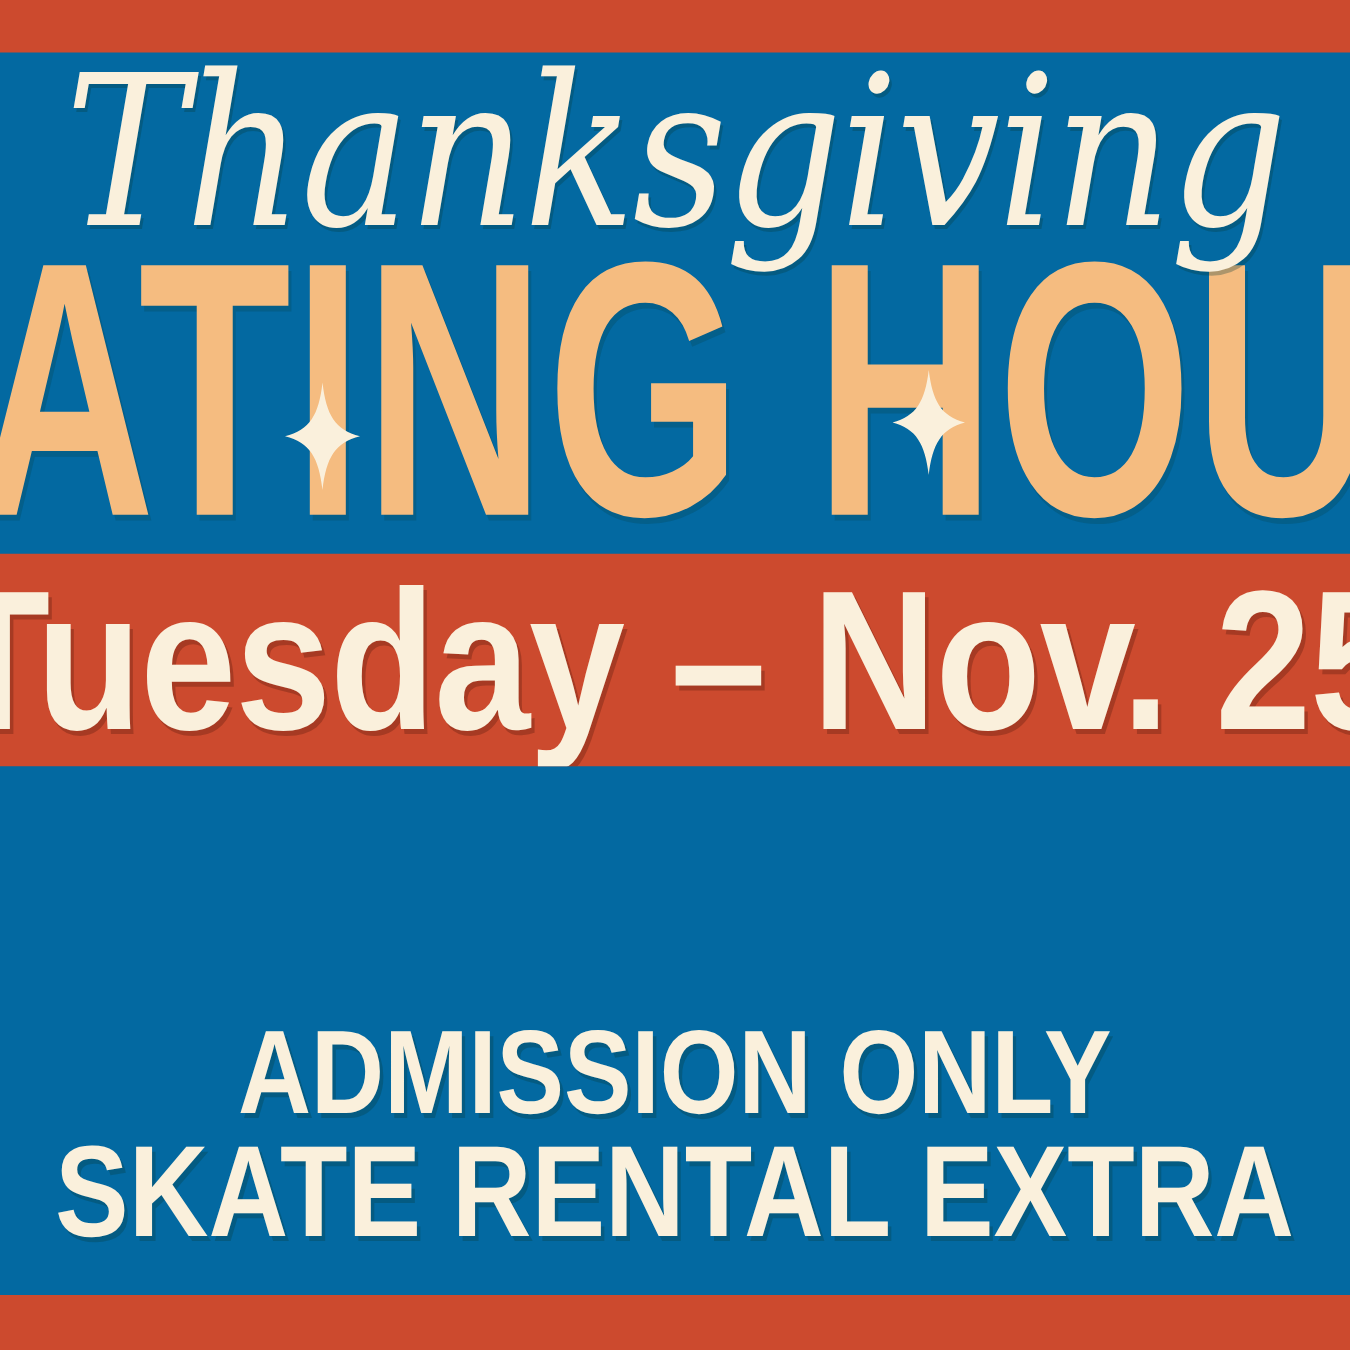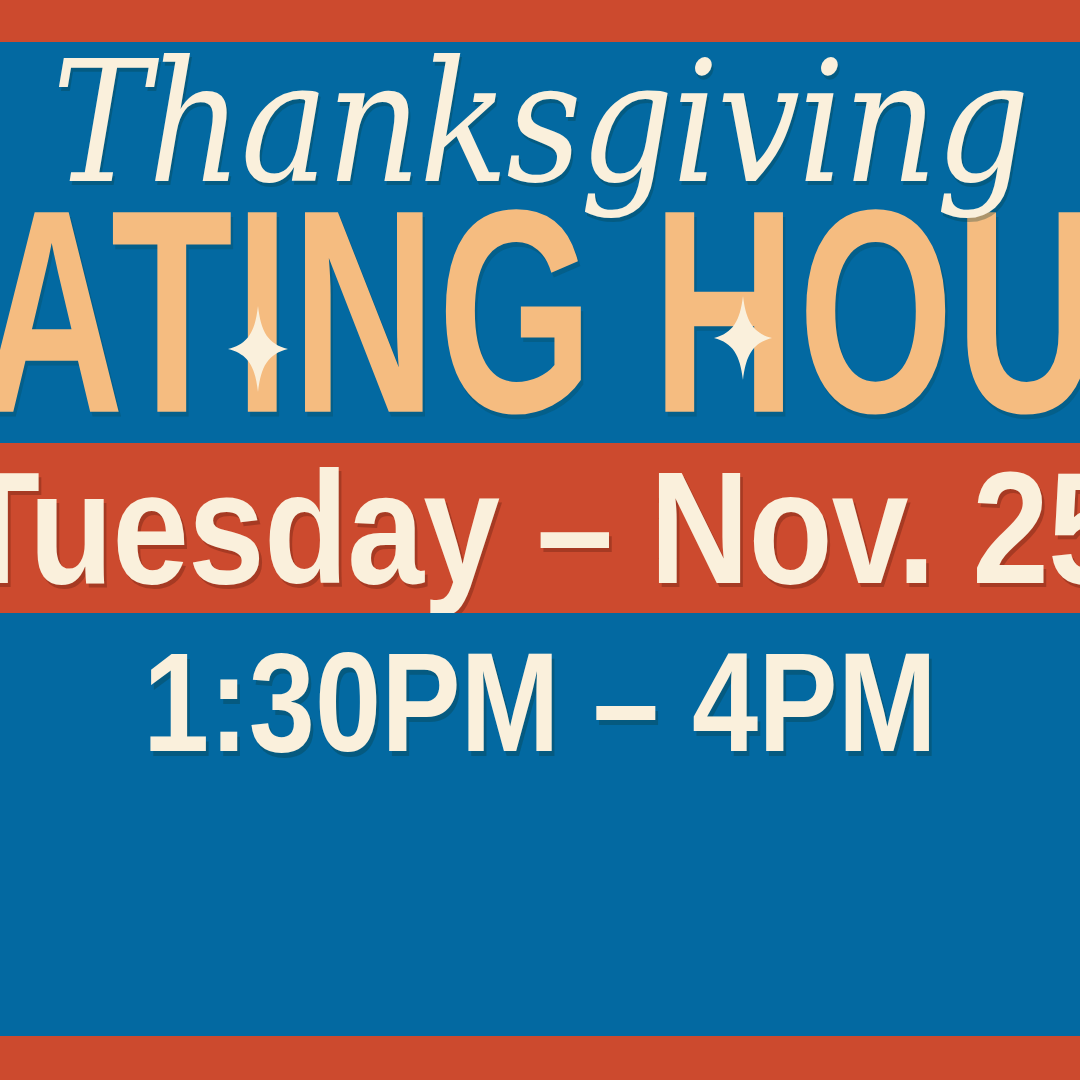--- a/index.html
+++ b/index.html
@@ -199,20 +199,21 @@
   <span class="sparkle sparkle-b">
     <svg width="58" height="84" viewBox="0 0 58 84" aria-hidden="true">
       <path d="M29 0 C32 25 39 37 58 42 C39 47 32 59 29 84 C26 59 19 47 0 42 C19 37 26 25 29 0 Z" fill="#FAF0DC"></path>
     </svg>
   </span>
 
   <div class="date-banner">
     <div class="date-text">Tuesday – Nov. 25</div>
   </div>
 
-  <div class="time-wrap">
-    <div class="time-text">1:30PM – 4PM</div>
-  </div>
-
+
+  <div class="note-wrap">
+    <div class="note-line note-line-1">ADMISSION ONLY</div>
+    <div class="note-line note-line-2">SKATE RENTAL EXTRA</div>
+  </div>
 
   <div class="bar bar-bottom"></div>
 
 </div>
 
 </body></html>

